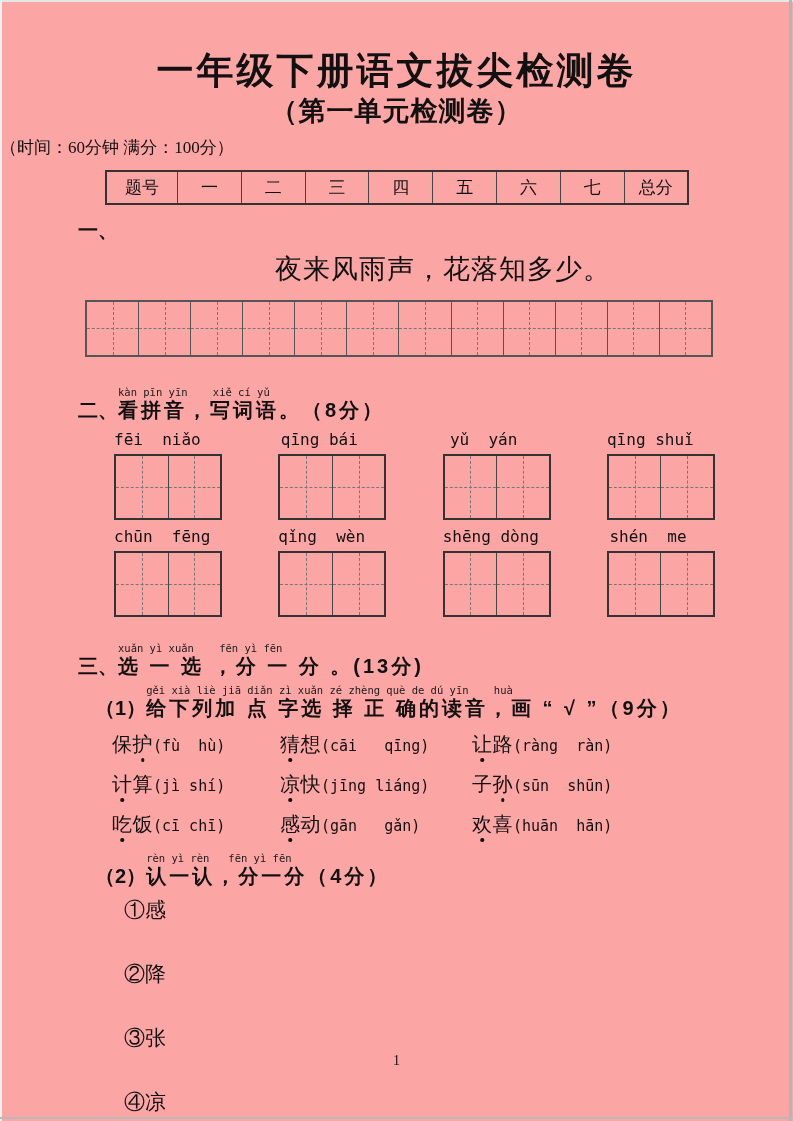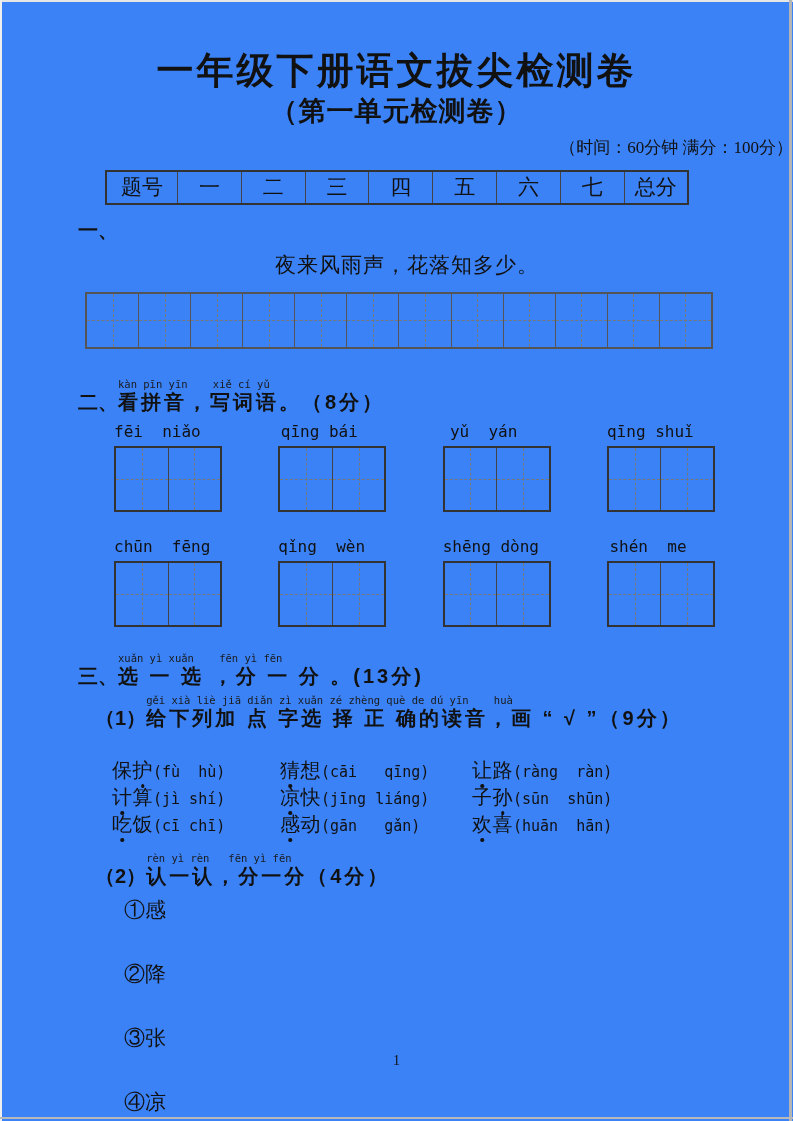--- a/index.html
+++ b/index.html
@@ -1,45 +1,45 @@
 <!DOCTYPE html>
 <html><head>
 <meta charset="utf-8">
 <style>
   html,body { margin:0; padding:0; background:#ffffff; }
   .page {
     position:relative;
     width:793px; height:1121px;
-    background:#3b82f6;
+    background:#fca5a5;
     color:#111;
     font-family:"Liberation Serif", serif;
     overflow:hidden;
   }
   
   .edge-top    { position:absolute; top:0; left:0; width:100%; height:2px; background:#e6e6e6; }
   .edge-right  { position:absolute; top:0; right:1px; width:3px; height:100%; background:#b5b5b5; }
   .edge-bottom { position:absolute; left:0; bottom:2px; width:100%; height:2px; background:#b9b9b9; }
   .edge-left   { position:absolute; top:0; left:0; width:2px; height:100%; background:#efefef; }
 
   .title {
     padding-top:50px; text-align:center;
     font-family:"Liberation Sans", sans-serif; font-weight:bold;
     font-size:37px; letter-spacing:3px; line-height:1.15;
   }
   .subtitle {
     text-align:center; font-family:"Liberation Sans", sans-serif;
     font-weight:bold; font-size:27px; letter-spacing:1px;
   }
-  .info { text-align:right; font-size:17px; margin-top:7px; }
+  .info { text-align:left; font-size:17px; margin-top:7px; }
 
   table.score {
     margin:11px 0 0 105px; width:584px;
     border-collapse:collapse; table-layout:fixed;
     border:2px solid #333;
-    font-size:21px;
+    font-size:17px;
   }
   table.score td {
     border:1px solid #444; height:31px; text-align:center; padding:0;
   }
   table.score td:first-child { width:70px; }
 
   .q-heading { display:flex; align-items:flex-end; margin-left:78px; }
   .q-num {
     font-family:"Liberation Sans", sans-serif; font-weight:bold;
     font-size:20px; line-height:1.25; white-space:pre;
@@ -47,21 +47,21 @@
   .q-body { display:flex; flex-direction:column; }
   .pinyin {
     font-family:"DejaVu Sans Mono", monospace;
     font-size:10.5px; line-height:1.15; white-space:pre; color:#1a1a1a;
   }
   .q-text {
     font-family:"Liberation Sans", sans-serif; font-weight:bold;
     font-size:20px; letter-spacing:3px; line-height:1.25; white-space:pre;
   }
   .sec1 { margin-top:13px; }
-  .sentence { margin:8px 0 0 275px; font-size:21px; letter-spacing:1px; }
+  .sentence { margin:8px 0 0 275px; font-size:27px; letter-spacing:1px; }
 
   .copy-grid {
     display:flex; margin:13px 0 0 85px;
     width:628px; height:57px; border:2px solid #555; box-sizing:border-box;
   }
   .copy-grid .tzg-cell { border-right:1px solid #555; }
   .copy-grid .tzg-cell:last-child { border-right:none; }
   .tzg-cell { position:relative; flex:1; }
   .tzg-cell::before {
     content:""; position:absolute; top:0; bottom:0; left:50%;
@@ -70,37 +70,37 @@
   .tzg-cell::after {
     content:""; position:absolute; left:0; right:0; top:50%;
     border-top:1px dashed #777;
   }
 
   .sec2 { margin-top:29px; }
   .pw-row {
     display:flex; justify-content:space-between;
     margin:7px 104px 0 114px;
   }
-  .pw-row2 { margin-top:25px; }
+  .pw-row2 { margin-top:7px; }
   .pw-group { width:82px; }
   .pw-label {
     font-family:"DejaVu Sans Mono", monospace; font-size:16px;
     white-space:pre; text-align:center; margin-bottom:5px;
   }
   .pw-box {
     display:flex; width:104px; height:62px;
     border:2px solid #333; box-sizing:content-box;
   }
   .pw-box .tzg-cell:first-child { border-right:1.5px solid #444; }
 
   .sec3 { margin-top:25px; }
   .part-heading { margin-left:95px; margin-top:5px; }
   .entries {
     display:grid; grid-template-columns:168px 192px auto;
-    margin:26px 0 0 112px; 
+    margin:10px 0 0 112px; row-gap:13px;
   }
   .entry { font-size:20px; white-space:nowrap; }
   .entry .hz { letter-spacing:0.5px; }
   .entry .reading {
     font-family:"DejaVu Sans Mono", monospace; font-size:15px; white-space:pre;
   }
   .dotchar { position:relative; display:inline-block; }
   .dotchar::after {
     content:""; position:absolute; left:50%; bottom:-4px;
     width:3.5px; height:3.5px; border-radius:50%; background:#111;

